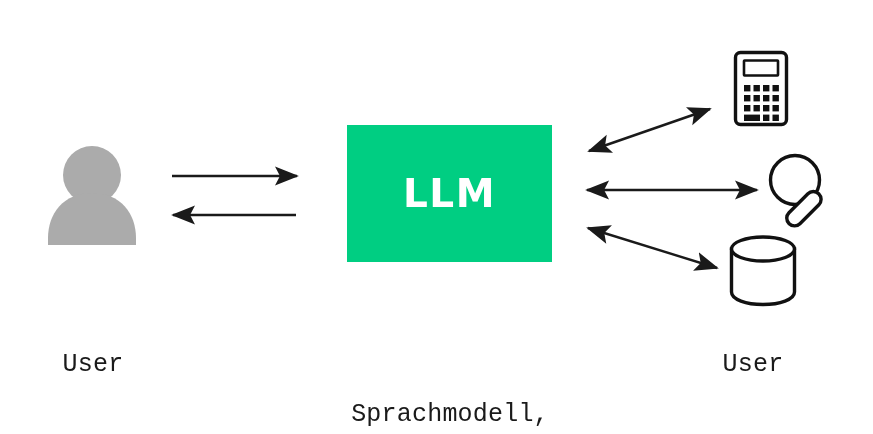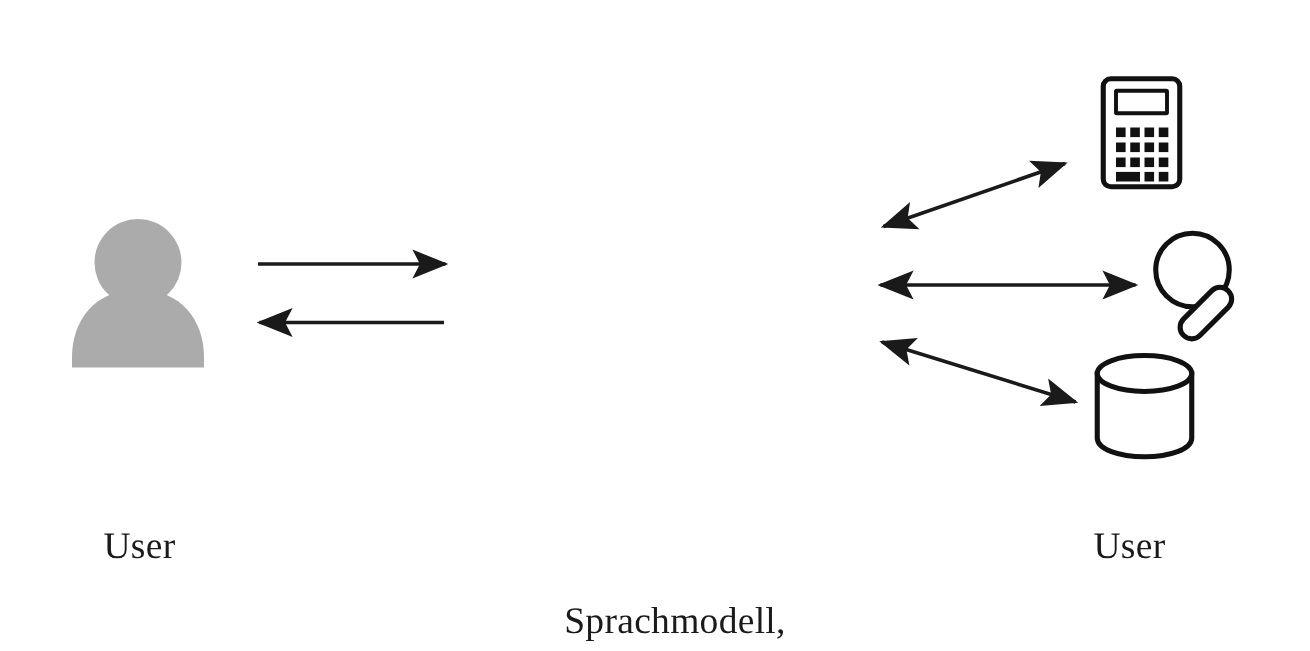--- a/index.html
+++ b/index.html
@@ -24,21 +24,21 @@
     position: absolute;
     left: 0; top: 0;
     width: 873px;
     height: 434px;
   }
 
   
   .label {
     position: absolute;
     color: #1a1a1a;
-    font-family: Liberation Serif, serif;
+    font-family: Liberation Mono, monospace;
     font-size: 25px;
     font-weight: 400;
     letter-spacing: 0.2px;
     text-align: center;
     white-space: pre;
     line-height: 1.35;
   }
   #user-label {
     left: 0px;
     top: 348px;
@@ -141,20 +141,23 @@
       </g>
     </g>
 
     <g>
       <path d="M731.5,249 L731.5,292 C731.5,299.6 746.2,304.5 763,304.5
                C779.8,304.5 794.5,299.6 794.5,292 L794.5,249 Z" fill="#ffffff" stroke="#111111" stroke-width="3.4"></path>
       <ellipse cx="763" cy="249" rx="31.5" ry="12" fill="#ffffff" stroke="#111111" stroke-width="3.4"></ellipse>
     </g>
   </svg>
 
+  <div class="abs" id="llm-box" style="background:#00ce82;">
+    <span id="llm-box-text">LLM</span>
+  </div>
 
   <div class="label" id="user-label">User</div>
 
   <div class="label" id="llm-caption">
     <span class="cap-line">Sprachmodell,</span>
     
   </div>
 
   <div class="label" id="tools-label">User</div>
 

